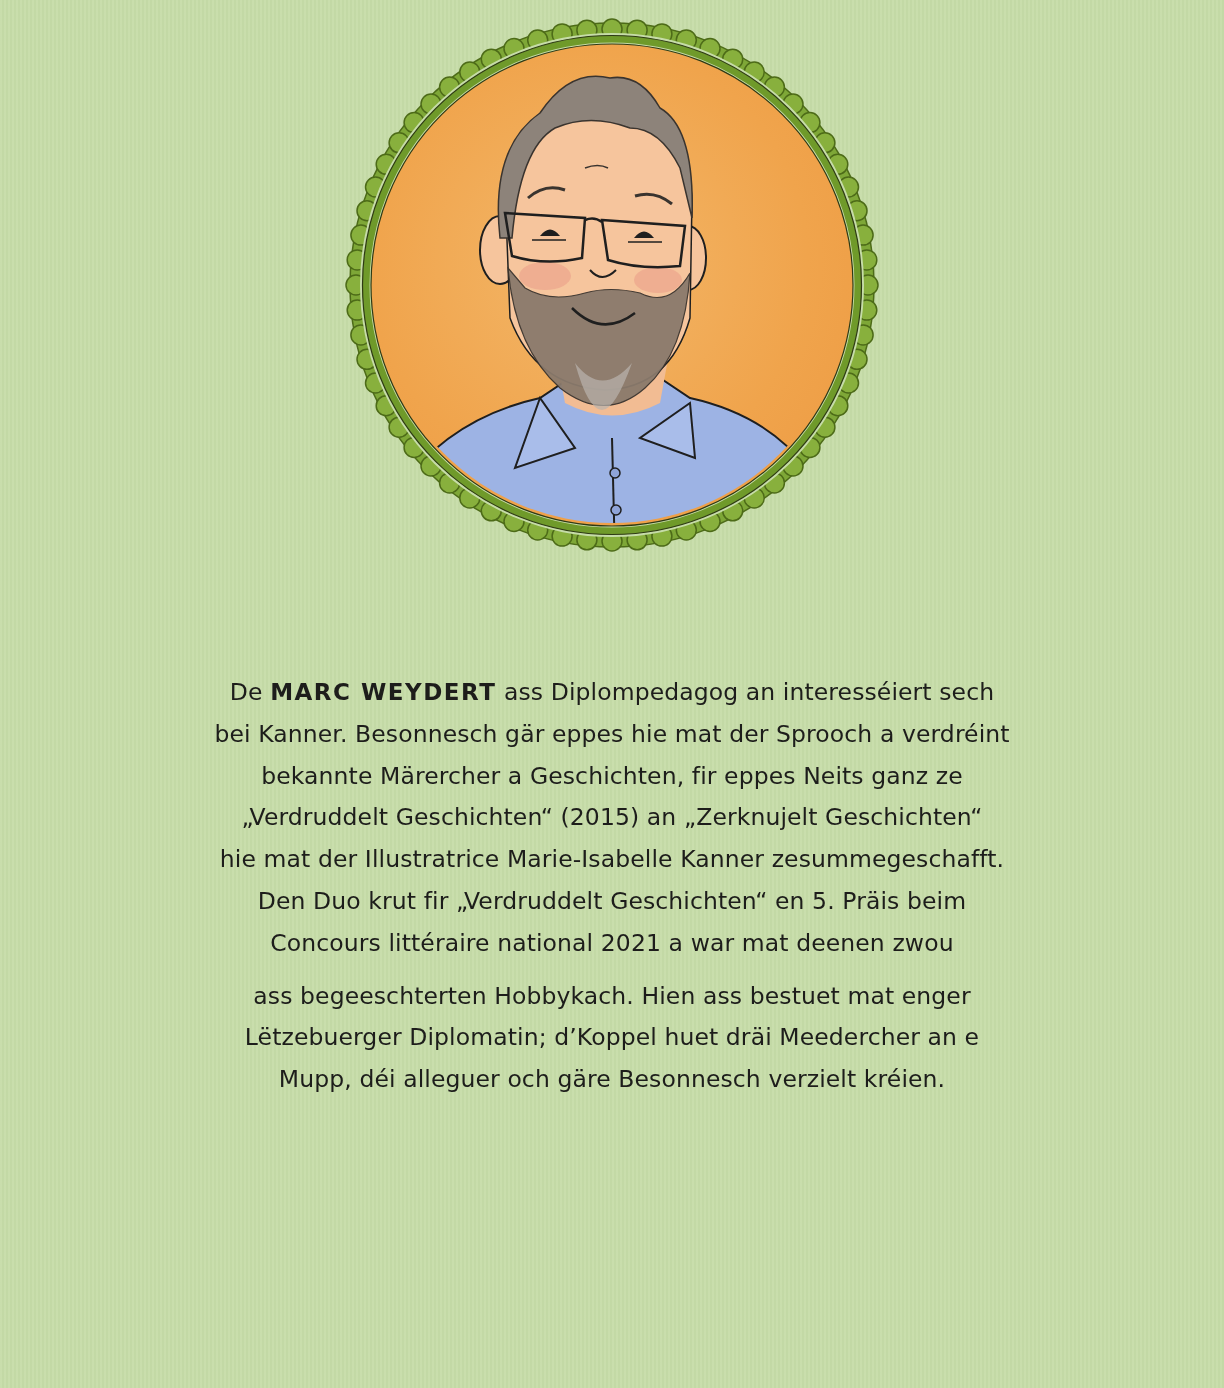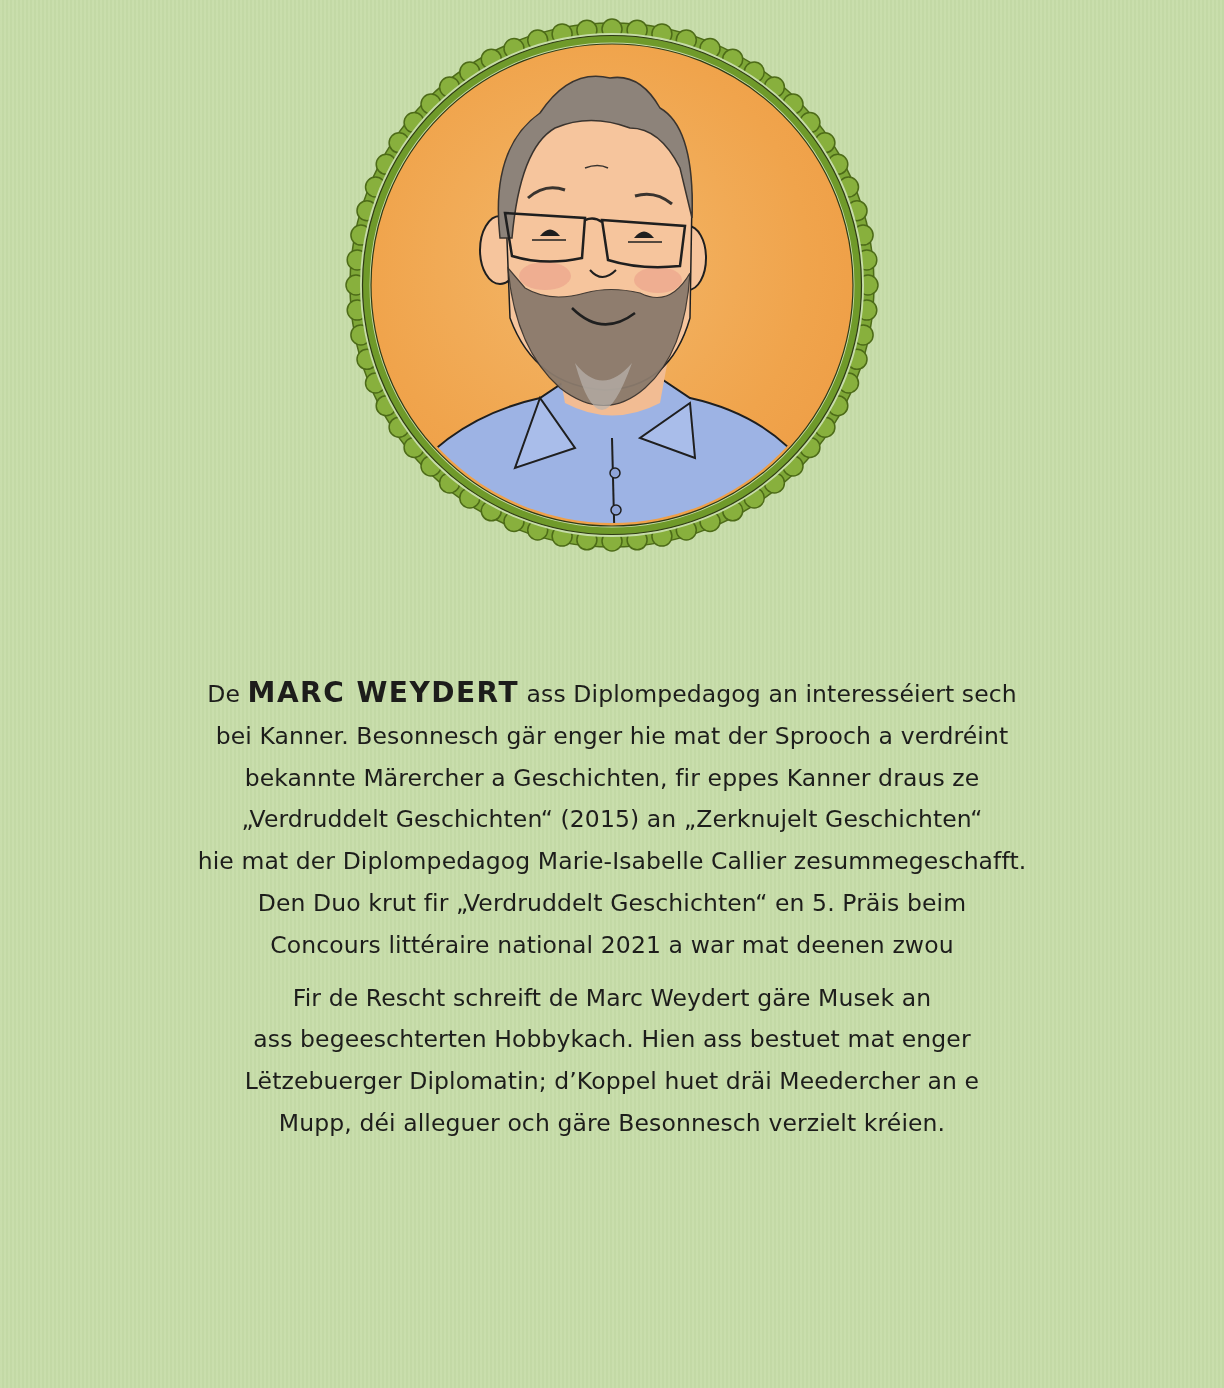--- a/index.html
+++ b/index.html
@@ -23,21 +23,21 @@
   .bio {
     position:absolute; left:140px; top:672px; width:944px;
     text-align:center; font-size:23.5px; line-height:41.8px;
     letter-spacing:0.1px;
   }
   .bio p { margin:0; }
   .bio p + p { margin-top:11px; }
   .line { display:block; white-space:nowrap; }
   .name {
     font-weight:bold; font-family:"DejaVu Sans", sans-serif;
-    letter-spacing:1.5px; font-size:28px;
+    letter-spacing:1.5px; font-size:23px;
   }
 </style>
 </head>
 <body>
 
 <div class="page">
 
   <div class="portrait">
     <svg viewBox="0 0 544 540">
       <defs>
@@ -164,27 +164,26 @@
         <path d="M188 180 Q205 165 225 172" fill="none" stroke="#3a342f" stroke-width="3"></path>
         <path d="M295 178 Q315 172 332 186" fill="none" stroke="#3a342f" stroke-width="3"></path>
         <path d="M245 150 Q258 145 268 150" fill="none" stroke="#3a342f" stroke-width="1.5"></path>
       </g>
     </svg>
   </div>
 
   <div class="bio">
     <p>
       <span class="line"><span>De </span><span class="name">MARC WEYDERT</span><span> ass Diplompedagog an interesséiert sech</span></span>
-      <span class="line">bei Kanner. Besonnesch gär enger hie mat der Sprooch a verdréint</span>
-      <span class="line">bekannte Märercher a Geschichten, fir eppes Kanner draus ze</span>
+      <span class="line">bei Kanner. Besonnesch gär eppes hie mat der Sprooch a verdréint</span>
+      <span class="line">bekannte Märercher a Geschichten, fir eppes Neits ganz ze</span>
       <span class="line">„Verdruddelt Geschichten“ (2015) an „Zerknujelt Geschichten“</span>
-      <span class="line">hie mat der Diplompedagog Marie-Isabelle Callier zesummegeschafft.</span>
+      <span class="line">hie mat der Illustratrice Marie-Isabelle Kanner zesummegeschafft.</span>
       <span class="line">Den Duo krut fir „Verdruddelt Geschichten“ en 5. Präis beim</span>
       <span class="line">Concours littéraire national 2021 a war mat deenen zwou</span>
     </p>
     <p>
-      <span class="line">Fir de Rescht schreift de Marc Weydert gäre Musek an</span>
       <span class="line">ass begeeschterten Hobbykach. Hien ass bestuet mat enger</span>
       <span class="line">Lëtzebuerger Diplomatin; d’Koppel huet dräi Meedercher an e</span>
       <span class="line">Mupp, déi alleguer och gäre Besonnesch verzielt kréien.</span>
     </p>
   </div>
 </div>
 
 </body></html>

